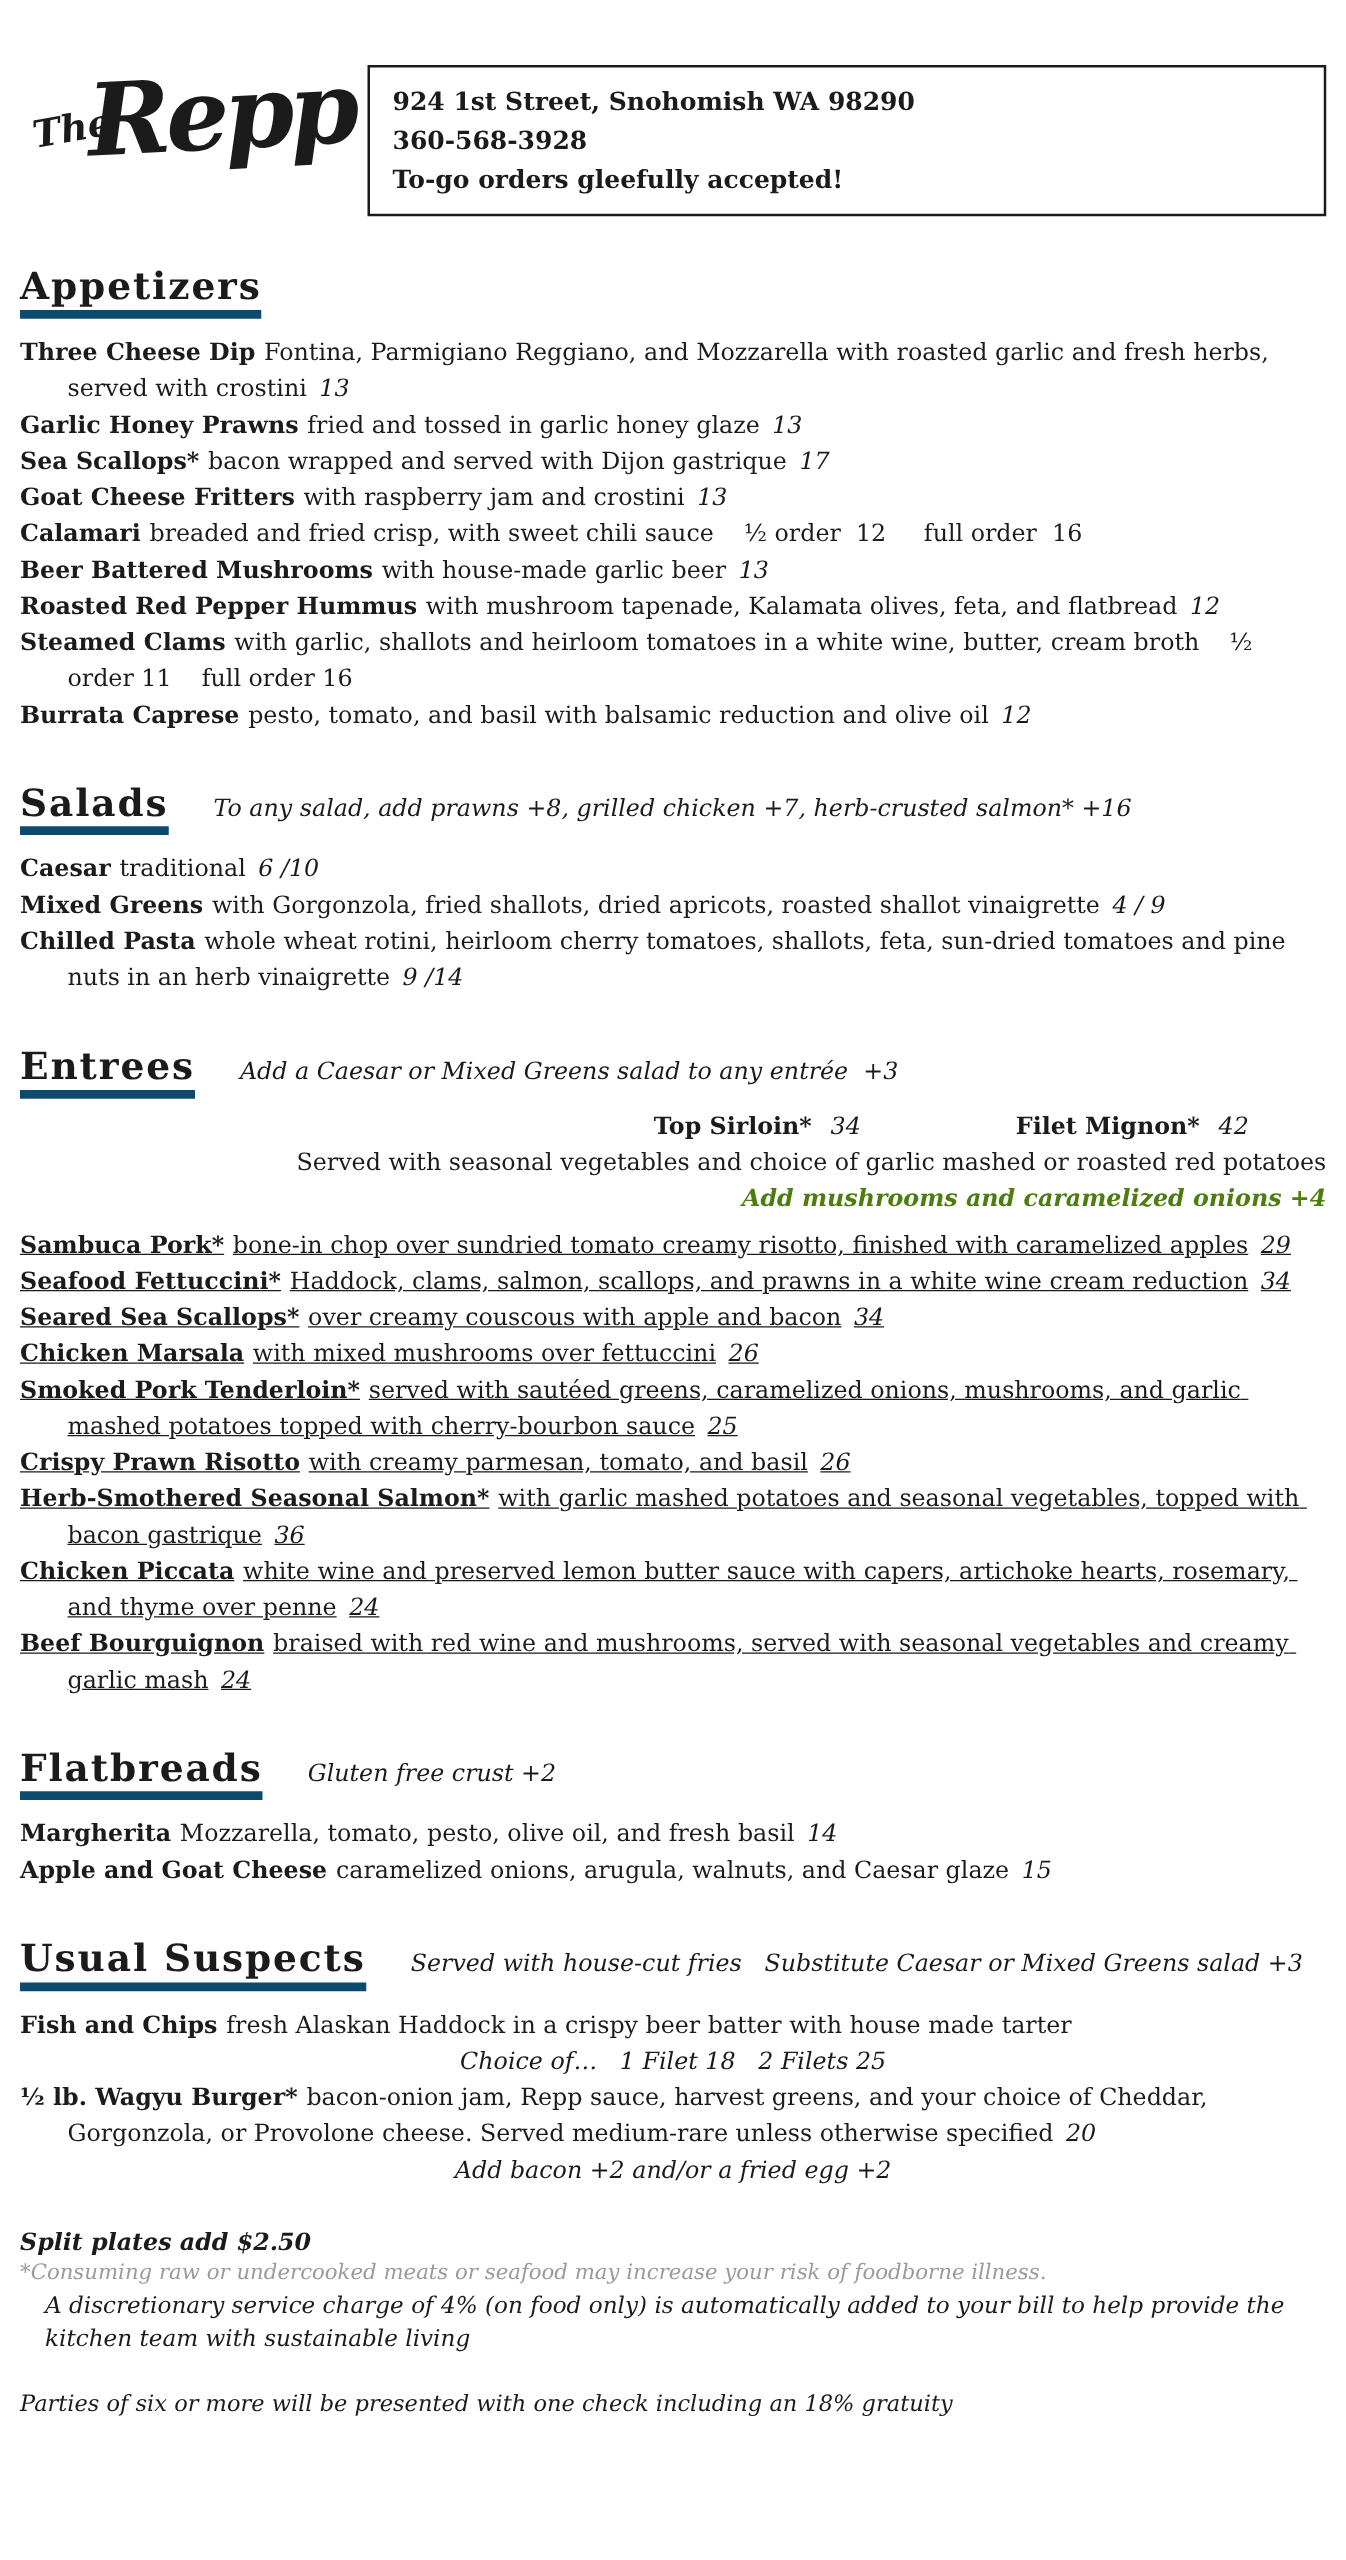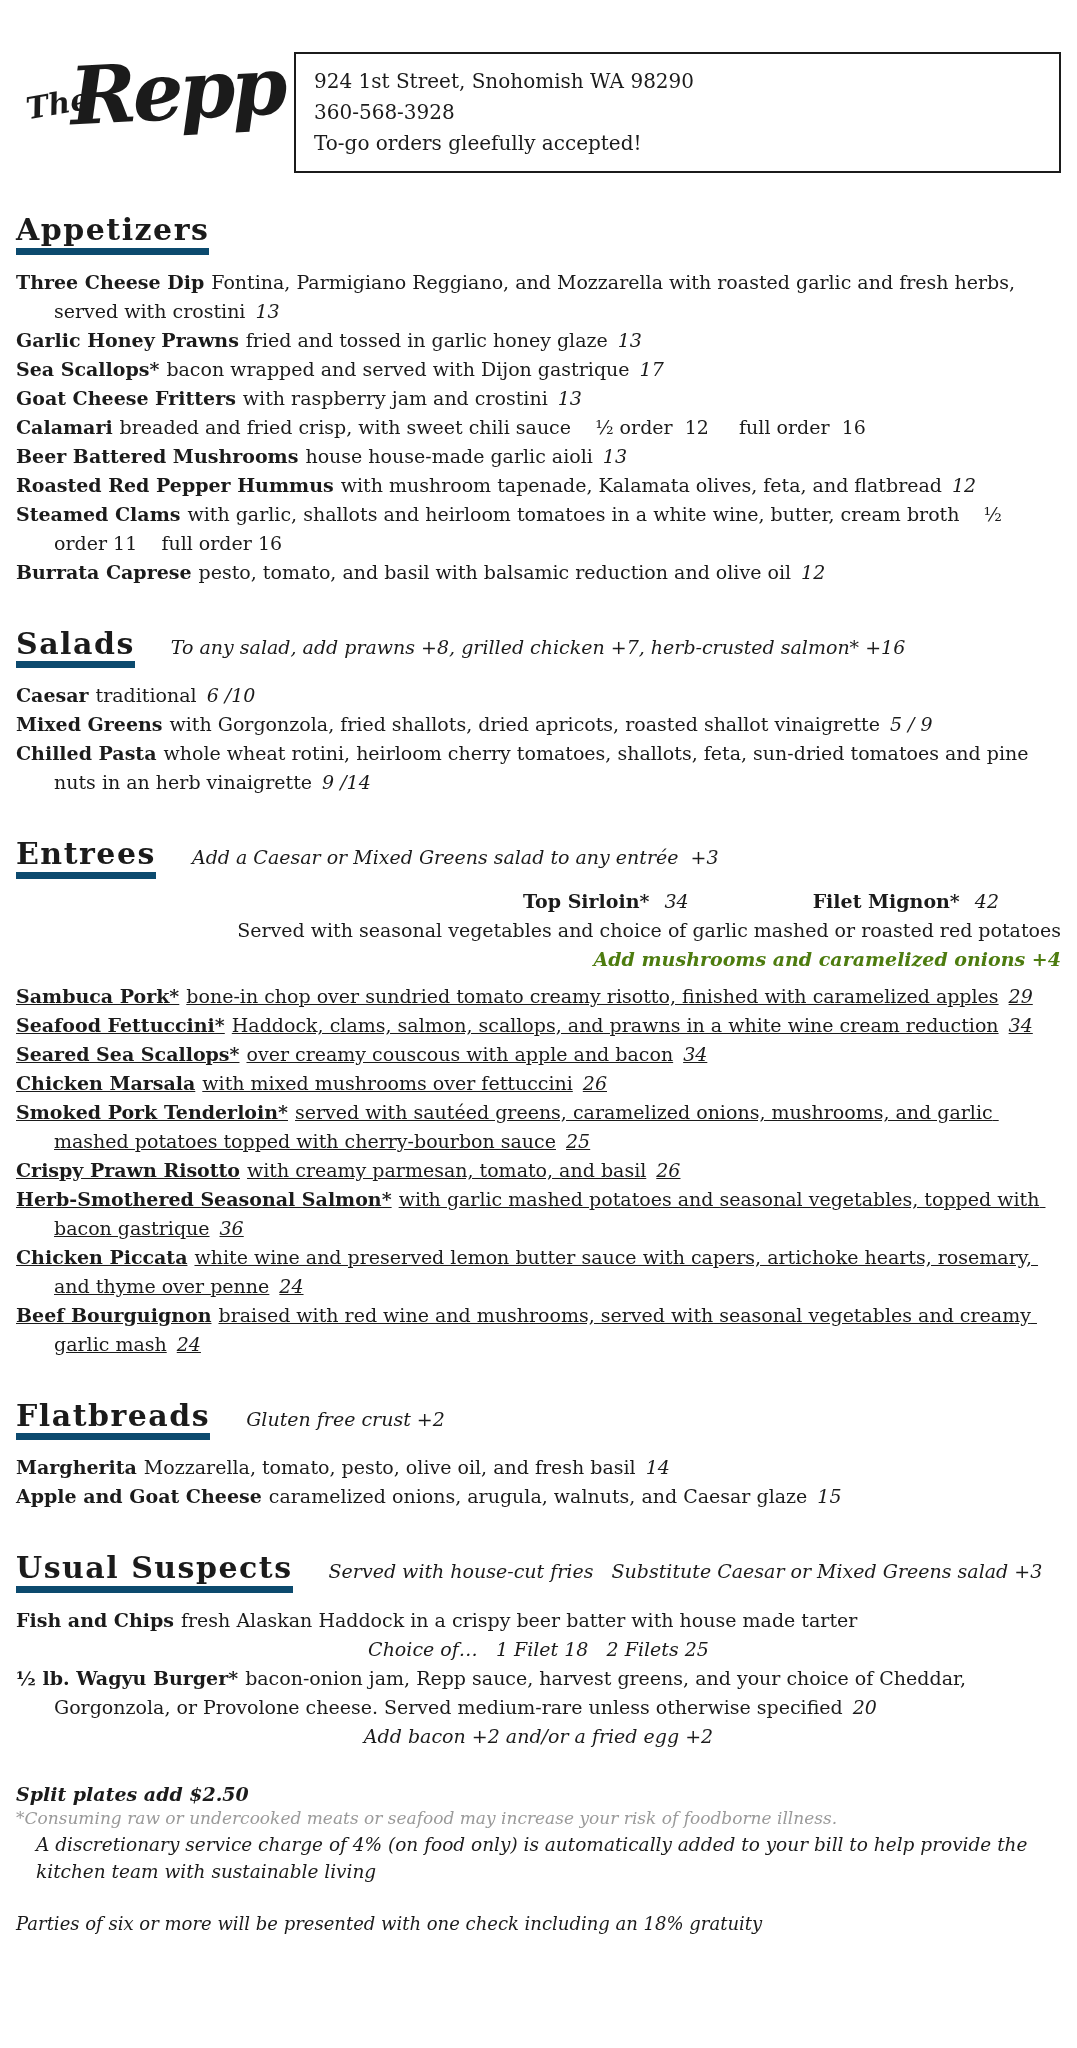--- a/index.html
+++ b/index.html
@@ -17,21 +17,21 @@
     position: absolute; left: 10px; top: 34px; font-size: 30px;
     font-style: italic; transform: rotate(-10deg); font-weight: bold;
   }
   .logo-name {
     position: absolute; left: 54px; top: -8px; font-size: 80px;
     font-style: italic; letter-spacing: -4px; transform: rotate(-3deg);
     font-weight: bold;
   }
   .address-box {
     flex: 1; border: 2px solid #1b1b1b; padding: 12px 18px;
-    font-weight: normal; font-size: 20px; line-height: 31px;
+    font-weight: bold; font-size: 20px; line-height: 31px;
   }
 
   
   .menu-section { margin-top: 40px; }
   .section-head { display: flex; align-items: baseline; gap: 36px; }
   .section-heading {
     display: inline-block; font-size: 30px; font-weight: bold;
     letter-spacing: 1.5px; border-bottom: 7px solid #0c4a6e;
     padding-bottom: 1px; line-height: 1.12;
   }
@@ -79,34 +79,34 @@
       <section class="menu-section appetizers">
         <div class="section-head">
           <h2 class="section-heading">Appetizers</h2>
         </div>
         <div class="item-list">
           <div class="item"><span class="item-name">Three Cheese Dip</span><span class="item-desc">Fontina, Parmigiano Reggiano, and Mozzarella with roasted garlic and fresh herbs, served with crostini</span><span class="item-price">13</span></div>
           <div class="item"><span class="item-name">Garlic Honey Prawns</span><span class="item-desc">fried and tossed in garlic honey glaze</span><span class="item-price">13</span></div>
           <div class="item"><span class="item-name">Sea Scallops*</span><span class="item-desc">bacon wrapped and served with Dijon gastrique</span><span class="item-price">17</span></div>
           <div class="item"><span class="item-name">Goat Cheese Fritters</span><span class="item-desc">with raspberry jam and crostini</span><span class="item-price">13</span></div>
           <div class="item"><span class="item-name">Calamari</span><span class="item-desc">breaded and fried crisp, with sweet chili sauce    ½ order  12     full order  16</span></div>
-          <div class="item"><span class="item-name">Beer Battered Mushrooms</span><span class="item-desc">house house-made garlic aioli</span><span class="item-price">13</span></div>
+          <div class="item"><span class="item-name">Beer Battered Mushrooms</span><span class="item-desc">with house-made garlic beer</span><span class="item-price">13</span></div>
           <div class="item"><span class="item-name">Roasted Red Pepper Hummus</span><span class="item-desc">with mushroom tapenade, Kalamata olives, feta, and flatbread</span><span class="item-price">12</span></div>
           <div class="item"><span class="item-name">Steamed Clams</span><span class="item-desc">with garlic, shallots and heirloom tomatoes in a white wine, butter, cream broth    ½ order 11    full order 16</span></div>
           <div class="item"><span class="item-name">Burrata Caprese</span><span class="item-desc">pesto, tomato, and basil with balsamic reduction and olive oil</span><span class="item-price">12</span></div>
         </div>
       </section>
       <section class="menu-section salads">
         <div class="section-head">
           <h2 class="section-heading">Salads</h2>
           <span class="section-note">To any salad, add prawns +8, grilled chicken +7, herb-crusted salmon* +16</span>
         </div>
         <div class="item-list">
           <div class="item"><span class="item-name">Caesar</span><span class="item-desc">traditional</span><span class="item-price">6 /10</span></div>
-          <div class="item"><span class="item-name">Mixed Greens</span><span class="item-desc">with Gorgonzola, fried shallots, dried apricots, roasted shallot vinaigrette</span><span class="item-price">5 / 9</span></div>
+          <div class="item"><span class="item-name">Mixed Greens</span><span class="item-desc">with Gorgonzola, fried shallots, dried apricots, roasted shallot vinaigrette</span><span class="item-price">4 / 9</span></div>
           <div class="item"><span class="item-name">Chilled Pasta</span><span class="item-desc">whole wheat rotini, heirloom cherry tomatoes, shallots, feta, sun-dried tomatoes and pine nuts in an herb vinaigrette</span><span class="item-price">9 /14</span></div>
         </div>
       </section>
       <section class="menu-section entrees">
         <div class="section-head">
           <h2 class="section-heading">Entrees</h2>
           <span class="section-note">Add a Caesar or Mixed Greens salad to any entrée  +3</span>
         </div>
         <div class="entree-intro">
           <div class="intro-options"><span class="intro-option"><span class="item-name">Top Sirloin*</span><span class="item-price">34</span></span><span class="intro-option"><span class="item-name">Filet Mignon*</span><span class="item-price">42</span></span></div>

